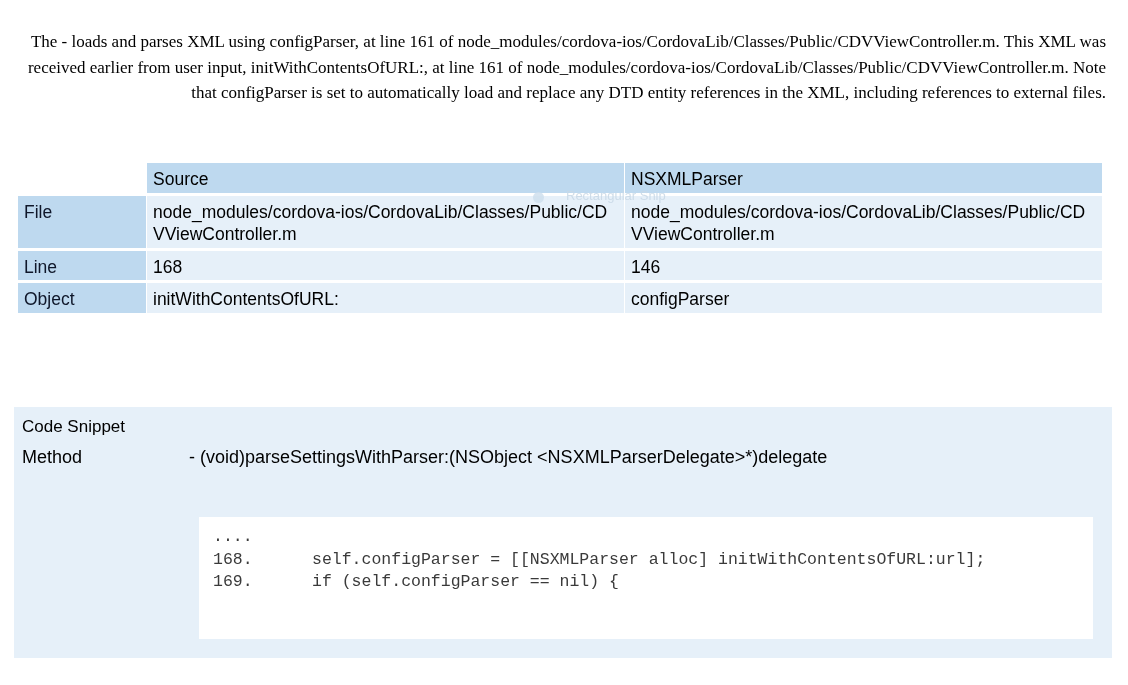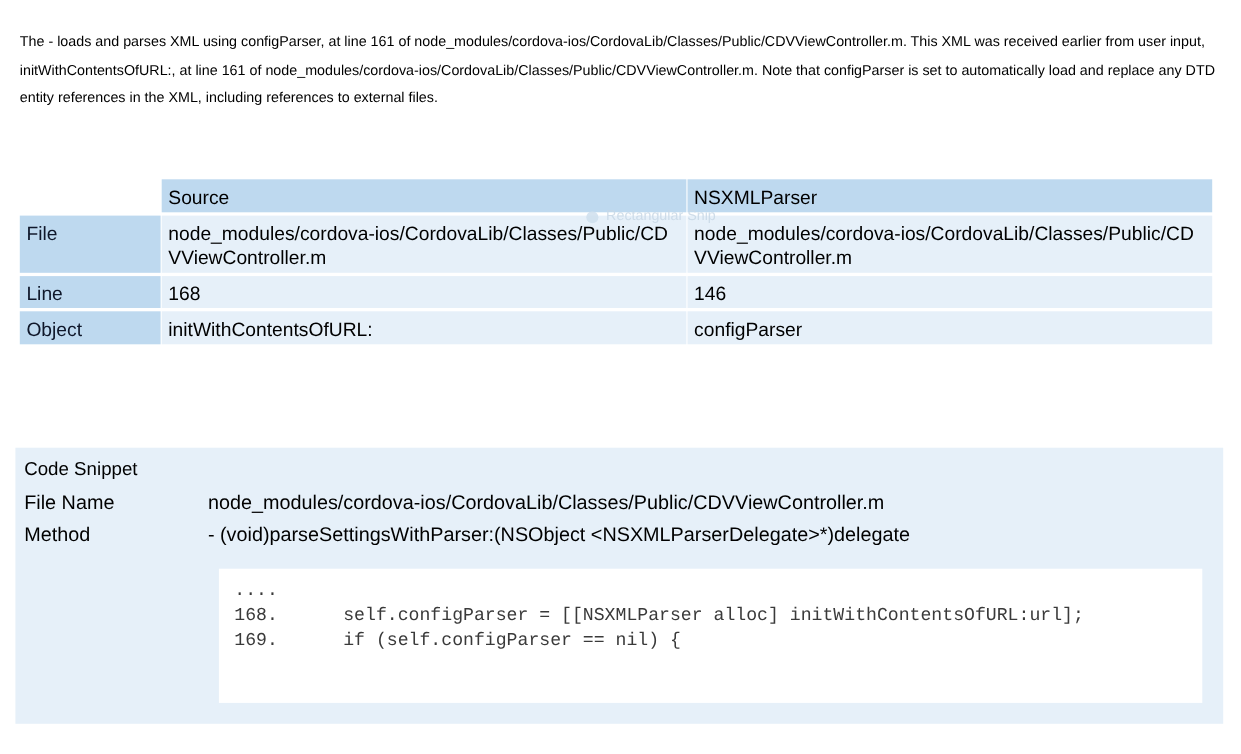--- a/index.html
+++ b/index.html
@@ -15,25 +15,25 @@
     font-family: "Liberation Sans", sans-serif;
     color: #000000;
   }
 
   
   #intro-paragraph {
     position: absolute;
     left: 18px;
     top: 12px;
     width: 1088px;
-    font-family: Liberation Sans, sans-serif;
-    font-size: 13px;
+    font-family: Liberation Serif, serif;
+    font-size: 17px;
     line-height: 25.6px;
     color: #000000;
-    text-align: left;
+    text-align: right;
     letter-spacing: 0px;
   }
 
   
   #comparison-table {
     position: absolute;
     left: 17px;
     top: 160px;
     width: 1086px;
     border-collapse: separate;
@@ -130,21 +130,21 @@
     margin: 0;
   }
 
   
   #snip-watermark {
     position: absolute;
     left: 533px;
     top: 188px;
     display: flex;
     align-items: flex-end;
-    gap: 7px;
+    gap: 22px;
     font-size: 13px;
     color: #c8d8e6;
     opacity: 0.85;
     pointer-events: none;
     user-select: none;
   }
   #snip-watermark .snip-dot {
     width: 11px;
     height: 11px;
     border-radius: 50%;
@@ -193,24 +193,20 @@
   <span class="snip-dot"></span>
   <span>Rectangular Snip</span>
 </div>
 
 <div id="code-snippet-panel">
 
   <div class="snippet-heading">Code Snippet</div>
 
   <div class="snippet-meta">
     <div class="meta-row">
-      <span class="meta-label">File Name</span>
-      <span class="meta-value">node_modules/cordova-ios/CordovaLib/Classes/Public/CDVViewController.m</span>
-    </div>
-    <div class="meta-row">
       <span class="meta-label">Method</span>
       <span class="meta-value">- (void)parseSettingsWithParser:(NSObject &lt;NSXMLParserDelegate&gt;*)delegate</span>
     </div>
   </div>
 
   <div id="code-box">
     <pre id="code-lines">....
 168.      self.configParser = [[NSXMLParser alloc] initWithContentsOfURL:url];
 169.      if (self.configParser == nil) {</pre>
   </div>

